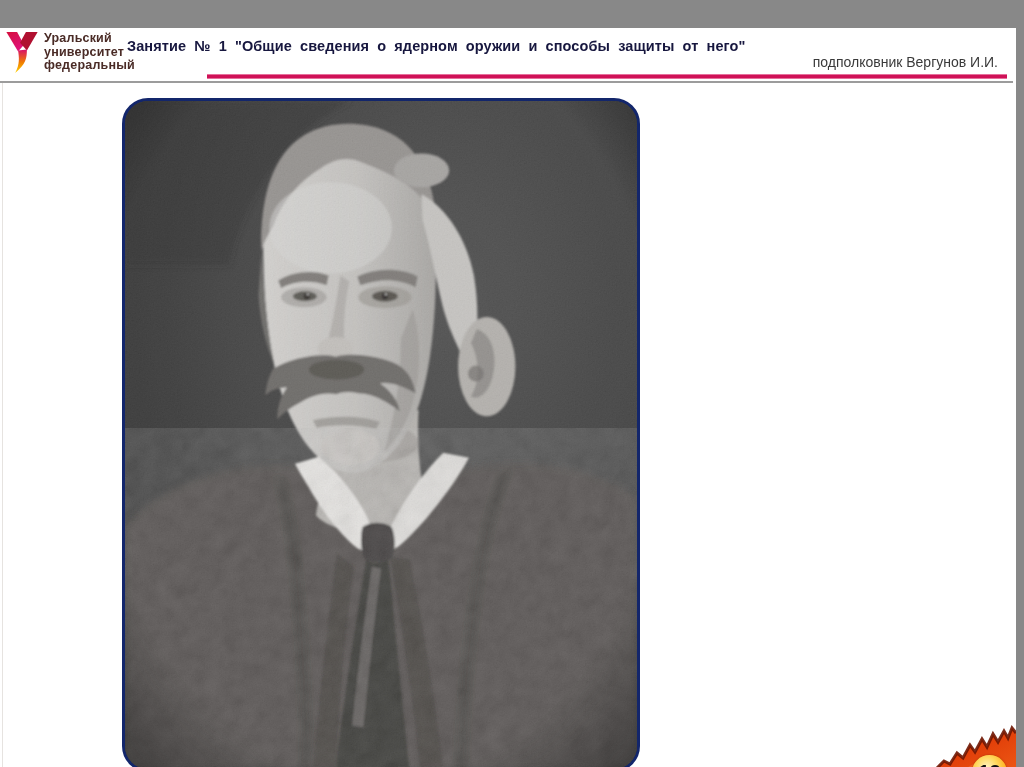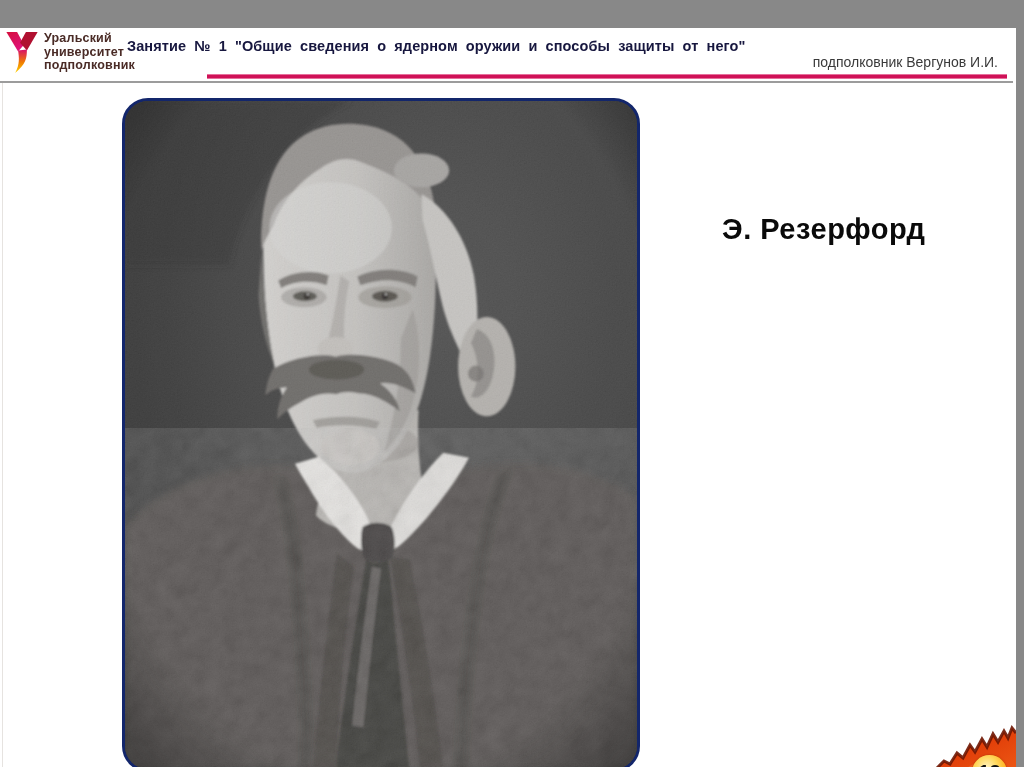--- a/index.html
+++ b/index.html
@@ -80,21 +80,21 @@
             <stop offset="1" stop-color="#ffd400"></stop>
         </linearGradient>
       </defs>
       <polygon points="2,1 13,1 20,14 14,21" fill="url(#lgA)"></polygon>
       <polygon points="22,1 34,1 23,20 16,12" fill="#b01030"></polygon>
       <path d="M14,20 L23,19 C23,28 22,34 11,43 C16,34 15,27 14,20 Z" fill="url(#lgB)"></path>
     </svg>
     <div class="logo-text">
       <div>Уральский</div>
       <div>университет</div>
-      <div>подполковник</div>
+      <div>федеральный</div>
     </div>
     <div class="slide-title">Занятие № 1 "Общие сведения о ядерном оружии и способы защиты от него"</div>
     <div class="author">подполковник Вергунов И.И.</div>
     <div class="accent-line"></div>
     <div class="divider-line"></div>
   </header>
 
   <div class="left-edge-line"></div>
 
   <figure class="portrait">
@@ -189,21 +189,20 @@
         <path d="M214,456 C206,520 196,600 190,674 L214,674 C216,620 222,540 232,470 Z" fill="#33302d" opacity="0.8"></path>
         <path d="M268,460 C280,530 292,610 298,674 L322,674 C314,600 300,520 288,462 Z" fill="#33302d" opacity="0.8"></path>
       </g>
 
       <rect x="0" y="330" width="518" height="344" filter="url(#mottleF)" opacity="0.28"></rect>
       <rect width="518" height="674" filter="url(#grainF)" opacity="0.22"></rect>
       <rect width="518" height="674" fill="url(#vign)"></rect>
     </svg>
   </figure>
 
-  <div class="caption">Э. Резерфорд</div>
 
   <div class="bottom-line"></div>
   <div class="bottom-strip"></div>
 
   <svg class="flame" viewBox="0 0 132 72">
     <defs>
       <linearGradient id="flg" x1="0" y1="0" x2="1" y2="1">
         <stop offset="0" stop-color="#8e1c00"></stop>
           <stop offset="0.45" stop-color="#e03c08"></stop>
           <stop offset="1" stop-color="#f3651a"></stop>

